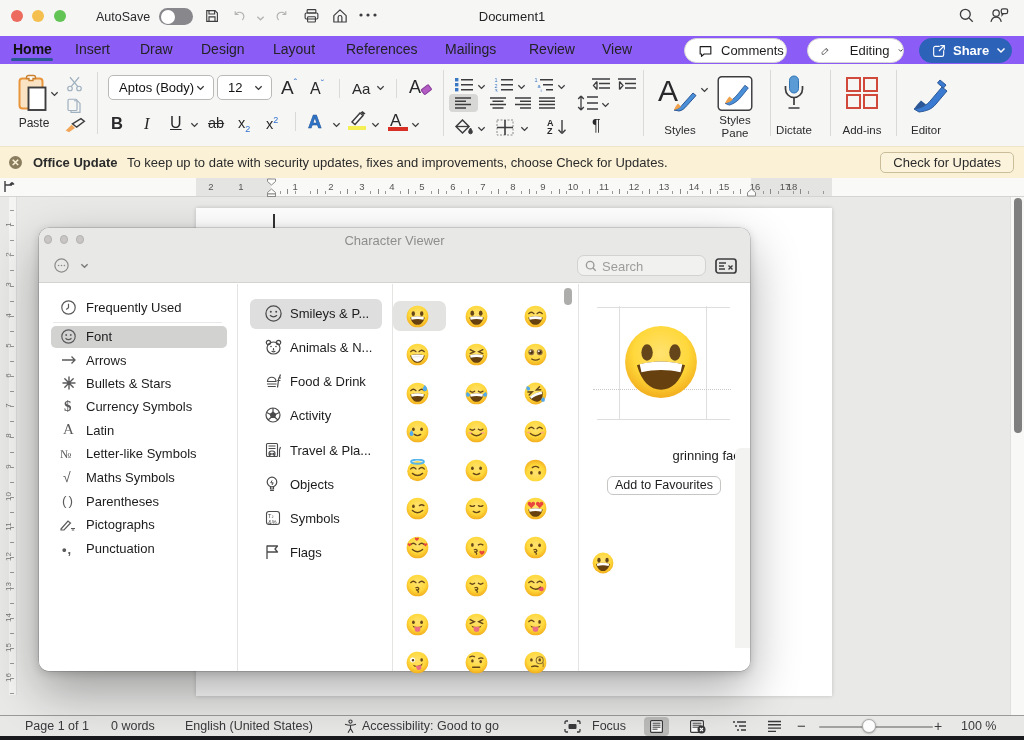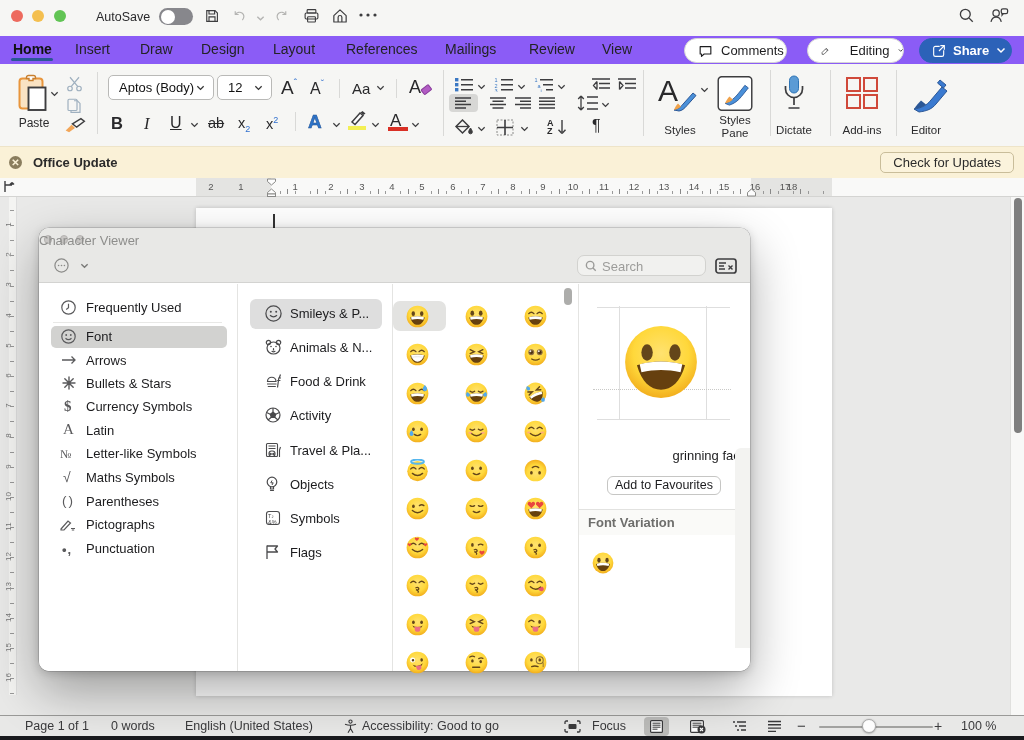--- a/index.html
+++ b/index.html
@@ -40,21 +40,21 @@
 #docsb .thumb{position:absolute;left:3px;top:1px;width:8px;height:235px;background:#7f7f7f;border-radius:4px}
 
 #statusbar{left:0;top:715px;width:1024px;height:21px;background:#e8e8e7;border-top:1px solid #9a9a98;font-size:12.5px;color:#3a3a3c}
 #dock{left:0;top:736px;width:1024px;height:4px;background:#191a1e}
 .sbtxt{position:absolute;top:3px;white-space:nowrap}
 
 #cv{left:39px;top:228px;width:711px;height:443px;border-radius:10px;background:#fff;
     box-shadow:0 20px 50px rgba(0,0,0,.33),0 2px 10px rgba(0,0,0,.18),0 0 0 .5px rgba(0,0,0,.25)}
 #cvhead{position:absolute;left:0;top:0;width:711px;height:55px;background:#e8e8e6;border-bottom:1px solid #d3d3d1;border-radius:10px 10px 0 0}
 .cvdot{position:absolute;top:7px;width:8.5px;height:8.5px;border-radius:50%;background:#c8c6c4;border:.5px solid #b5b3b1}
-#cvtitle{position:absolute;left:0;top:4.5px;width:711px;text-align:left;font-size:13px;color:#8e8e8c}
+#cvtitle{position:absolute;left:0;top:4.5px;width:711px;text-align:center;font-size:13px;color:#8e8e8c}
 #cvsearch{position:absolute;left:538px;top:27px;width:129px;height:21px;border:1px solid #d2d2cf;border-radius:7px;background:#f1f1ef;color:#9c9c9a;font-size:13px}
 .cvrow{position:absolute;font-size:13px;color:#1c1c1e;white-space:nowrap}
 .cvico{position:absolute;color:#5a5a5c}
 #cvsel1{position:absolute;left:12px;top:98px;width:176px;height:22px;border-radius:5px;background:#d2d2d0}
 #cvsel2{position:absolute;left:211px;top:71px;width:132px;height:30px;border-radius:6px;background:#dedede}
 .gridsel{position:absolute;left:354px;top:73px;width:53px;height:30px;border-radius:7px;background:#e3e3e1}
 #cvgsb{position:absolute;left:525px;top:60px;width:8px;height:17px;border-radius:4px;background:#adadab}
 .em{position:absolute;width:23px;height:23px}
 .pline{position:absolute;background:#dedede}
 #favbtn{position:absolute;left:568px;top:248px;width:114px;height:19px;border:1px solid #c6c6c4;border-radius:6px;background:#fff;font-size:12.5px;color:#1c1c1e;text-align:center;line-height:17px}
@@ -343,20 +343,21 @@
     </svg>
   <svg class="abs tico" style="left:331px" viewBox="0 0 24 24" fill="none" stroke="#3d3d3f" stroke-width="1.6">
       <path d="M3.8 11.5 12 3.8l8.2 7.7V20H3.8z" stroke-linejoin="round"></path>
       <path d="M9.5 20v-6.2a2.5 2.5 0 0 1 5 0V20"></path>
     </svg>
   <svg class="abs" style="left:358px;top:12px;width:20px;height:6px" viewBox="0 0 20 6">
       <circle cx="3" cy="3" r="1.6" fill="#3d3d3f"></circle>
       <circle cx="10" cy="3" r="1.6" fill="#3d3d3f"></circle>
       <circle cx="17" cy="3" r="1.6" fill="#3d3d3f"></circle>
     </svg>
+  <div class="abs" id="doctitle">Document1</div>
   <svg class="abs" style="left:957px;top:6px;width:19px;height:19px" viewBox="0 0 24 24" fill="none" stroke="#3d3d3f" stroke-width="1.7">
       <circle cx="10.5" cy="10.5" r="6.2"></circle>
       <path d="m15.3 15.3 4.6 4.6"></path>
     </svg>
   <svg class="abs" style="left:988px;top:6px;width:21px;height:19px" viewBox="0 0 26 24" fill="none" stroke="#3d3d3f" stroke-width="1.6">
       <circle cx="10" cy="9" r="4"></circle>
       <path d="M3.5 20c.8-3.8 3.4-6 6.5-6s5.7 2.2 6.5 6"></path>
       <rect x="16.5" y="3.5" width="8" height="6" rx="2"></rect>
       <path d="m19 9.5-1.5 2 0-2"></path>
     </svg>
@@ -603,20 +604,21 @@
   <svg class="abs" style="left:910px;top:11px;width:40px;height:40px" viewBox="0 0 40 40">
       <path d="M4 34c8-1 13-4 17-9L32 12l5 4-11 13c-4 5-9 7-17 8z" fill="#3a7ad0" stroke="#2b5796" stroke-width="1"></path>
       <path d="m30 5 6 5-2.5 3-6-5z" fill="#3a7ad0" stroke="#2b5796" stroke-width="1"></path>
       <path d="M4 34c5-.6 9-2 12-4.5l-5-4C8.5 28 6 31 4 34z" fill="#2b5796"></path>
     </svg>
   <div class="rlab" style="left:900px;top:60px;width:52px">Editor</div>
 </div>
 <div class="abs" id="notif">
   <div class="x">✕</div>
   <span style="position:absolute;left:33px;top:8px;font-size:13px;font-weight:bold;color:#2b2b2b">Office Update</span>
+  <span style="position:absolute;left:127px;top:8px;font-size:13px;color:#2b2b2b">To keep up to date with security updates, fixes and improvements, choose Check for Updates.</span>
   <div id="updbtn">Check for Updates</div>
 </div>
 <div class="abs" id="ruler">
   <svg class="abs" style="left:3px;top:2px;width:12px;height:13px" viewBox="0 0 12 13" fill="none" stroke="#3d3d3f" stroke-width="1.4">
       <path d="M2 1v11M2 5h7M9 5V2.5M9 2.5 7 4.5M9 2.5l2 2"></path>
     </svg>
   <div class="abs" style="left:196px;top:0;width:75px;height:18px;background:#e4e4e2"></div>
   <div class="abs" style="left:751px;top:0;width:81px;height:18px;background:#e4e4e2"></div>
   <span class="rnum" style="left:211px">2</span>
     <span class="rnum" style="left:241px">1</span>
@@ -1021,22 +1023,19 @@
   <div class="pline" style="left:580px;top:78px;width:1px;height:113px"></div>
   <div class="pline" style="left:667px;top:78px;width:1px;height:113px"></div>
   <div class="pline" style="left:558px;top:78.5px;width:133px;height:1px"></div>
   <div class="pline" style="left:558px;top:190.5px;width:133px;height:1px"></div>
   <div style="position:absolute;left:554px;top:161px;width:138px;height:0;border-top:1.2px dotted #c9c9c7"></div>
   <svg class="abs" style="left:584px;top:96px;width:76px;height:76px" viewBox="0 0 36 36">
         <use href="#e-grin"></use>
       </svg>
   <div style="position:absolute;left:540px;top:220px;width:168px;text-align:right;font-size:13px;color:#1c1c1e">grinning face</div>
   <div id="favbtn">Add to Favourites</div>
-  <div id="fvhead">
-        <span style="position:absolute;left:9px;top:5px">Font Variation</span>
-      </div>
   <div style="position:absolute;left:696px;top:220px;width:15px;height:200px;background:#f3f3f1;border-radius:6px 0 0 0"></div>
   <svg class="abs" style="left:553px;top:324px;width:22px;height:22px" viewBox="0 0 36 36">
         <use href="#e-grin"></use>
       </svg>
 
 </div>
 
 </div>
 </body></html>

